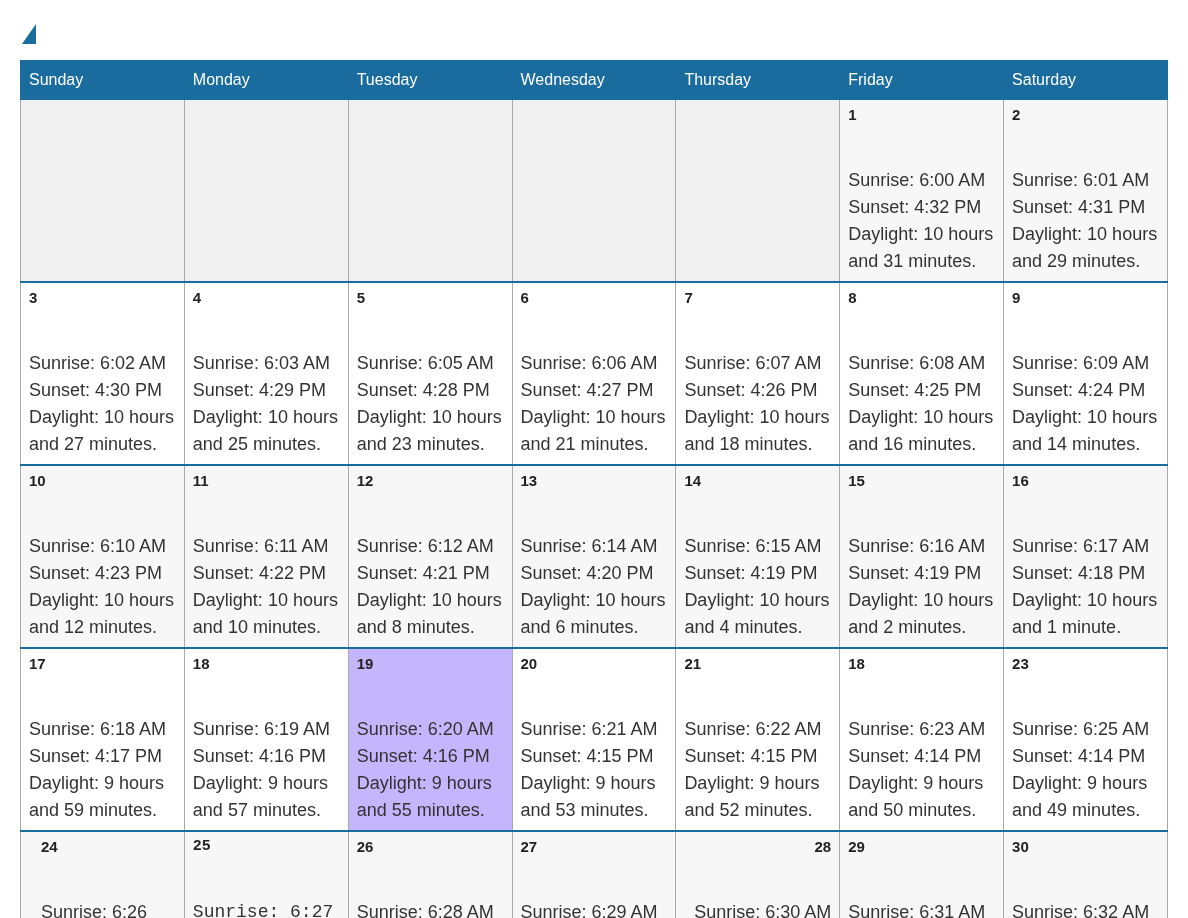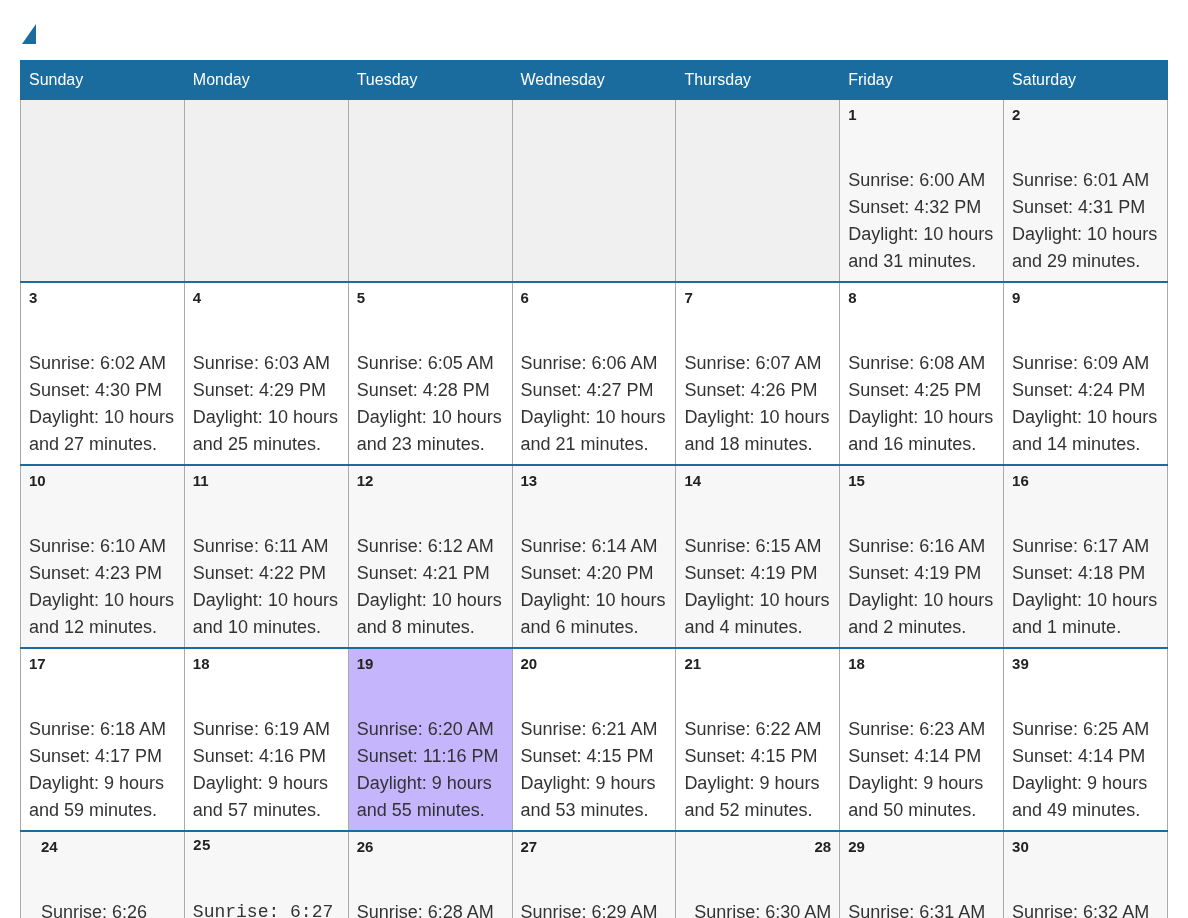--- a/index.html
+++ b/index.html
@@ -278,21 +278,21 @@
         <td style="background: rgb(255, 255, 255);">
           <span class="day-number">18</span>
           <div class="day-info" style="white-space: pre-line;">Sunrise: 6:19 AM
 Sunset: 4:16 PM
 Daylight: 9 hours
 and 57 minutes.</div>
         </td>
         <td style="background: #c4b5fd;">
           <span class="day-number">19</span>
           <div class="day-info" style="white-space: pre-line;">Sunrise: 6:20 AM
-Sunset: 11:16 PM
+Sunset: 4:16 PM
 Daylight: 9 hours
 and 55 minutes.</div>
         </td>
         <td style="background: rgb(255, 255, 255);">
           <span class="day-number">20</span>
           <div class="day-info" style="white-space: pre-line;">Sunrise: 6:21 AM
 Sunset: 4:15 PM
 Daylight: 9 hours
 and 53 minutes.</div>
         </td>
@@ -304,21 +304,21 @@
 and 52 minutes.</div>
         </td>
         <td style="background: rgb(255, 255, 255);">
           <span class="day-number">18</span>
           <div class="day-info" style="white-space: pre-line;">Sunrise: 6:23 AM
 Sunset: 4:14 PM
 Daylight: 9 hours
 and 50 minutes.</div>
         </td>
         <td style="background: rgb(255, 255, 255);">
-          <span class="day-number">39</span>
+          <span class="day-number">23</span>
           <div class="day-info" style="white-space: pre-line;">Sunrise: 6:25 AM
 Sunset: 4:14 PM
 Daylight: 9 hours
 and 49 minutes.</div>
         </td>
       </tr>
       <tr>
         <td style="background: rgb(247, 247, 247); padding-left: 20px;">
           <span class="day-number">24</span>
           <div class="day-info" style="white-space: pre-line;">Sunrise: 6:26 AM

